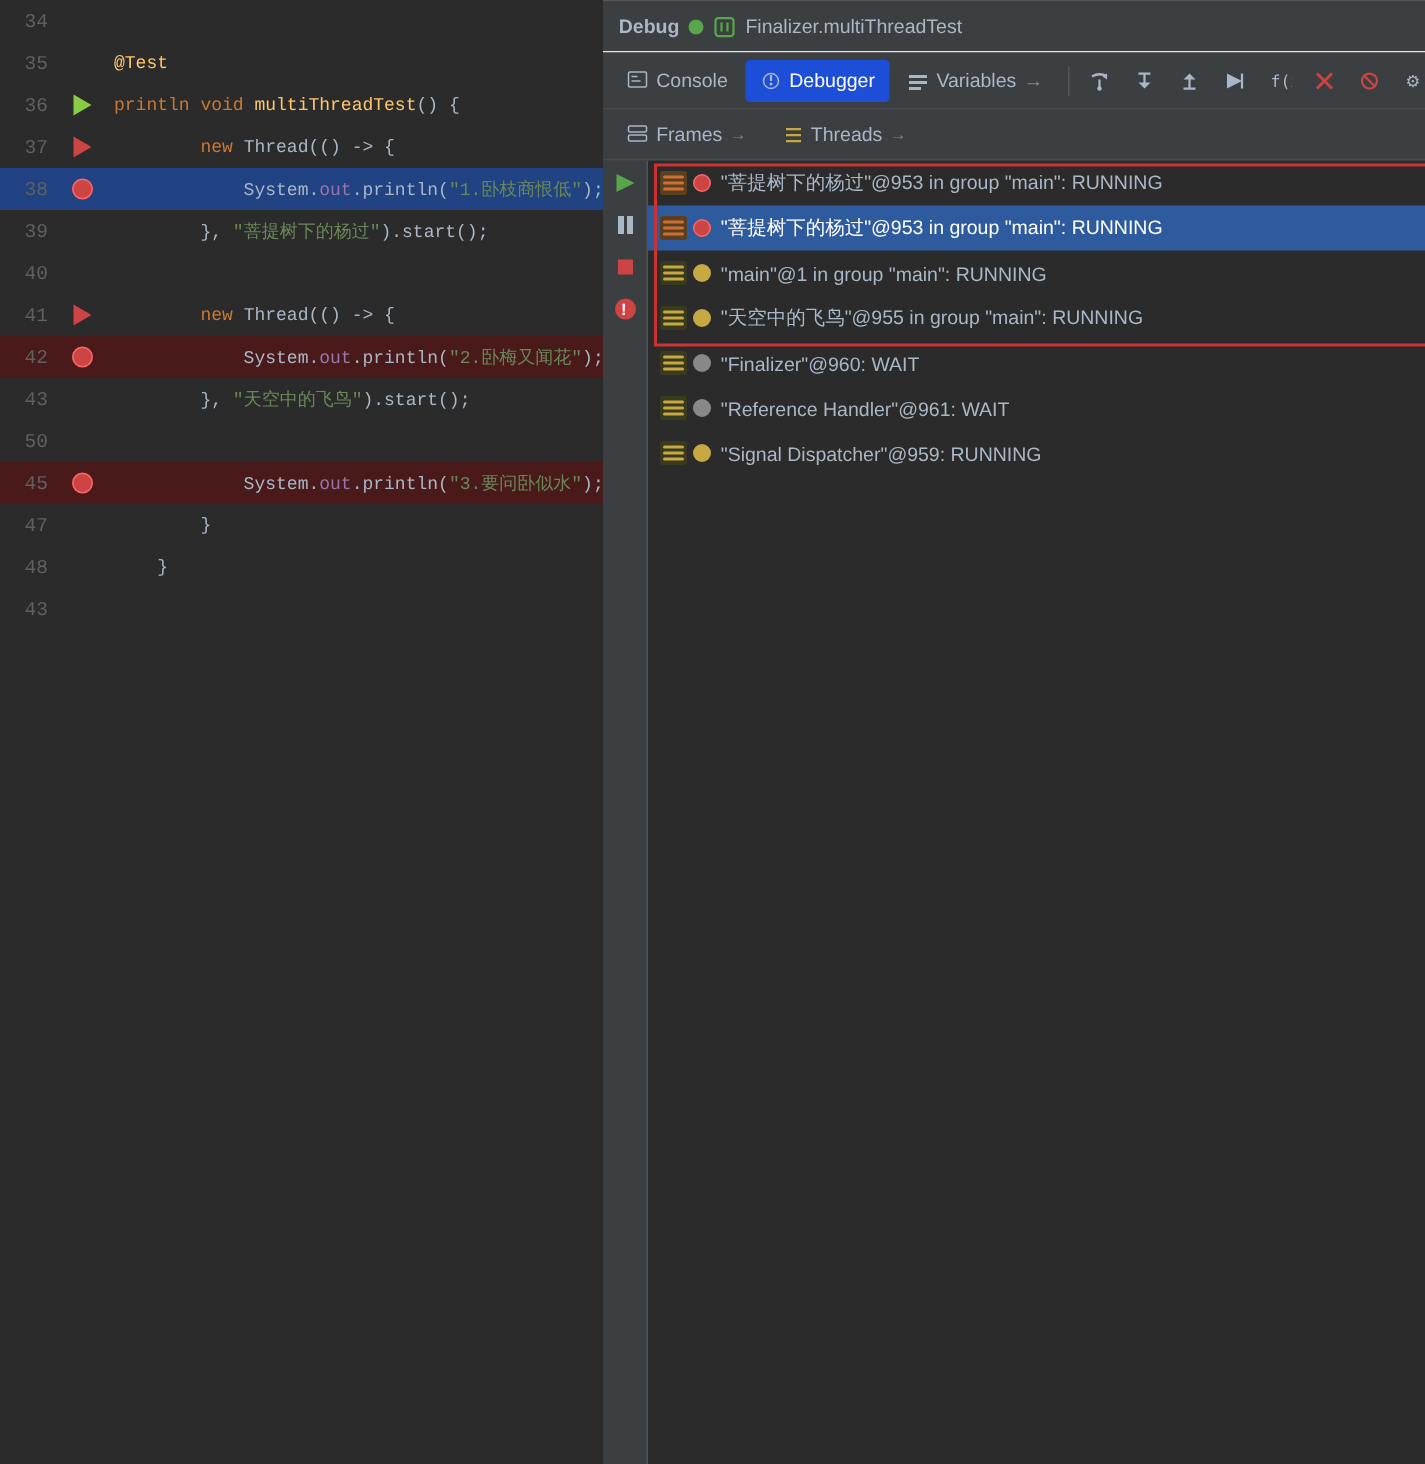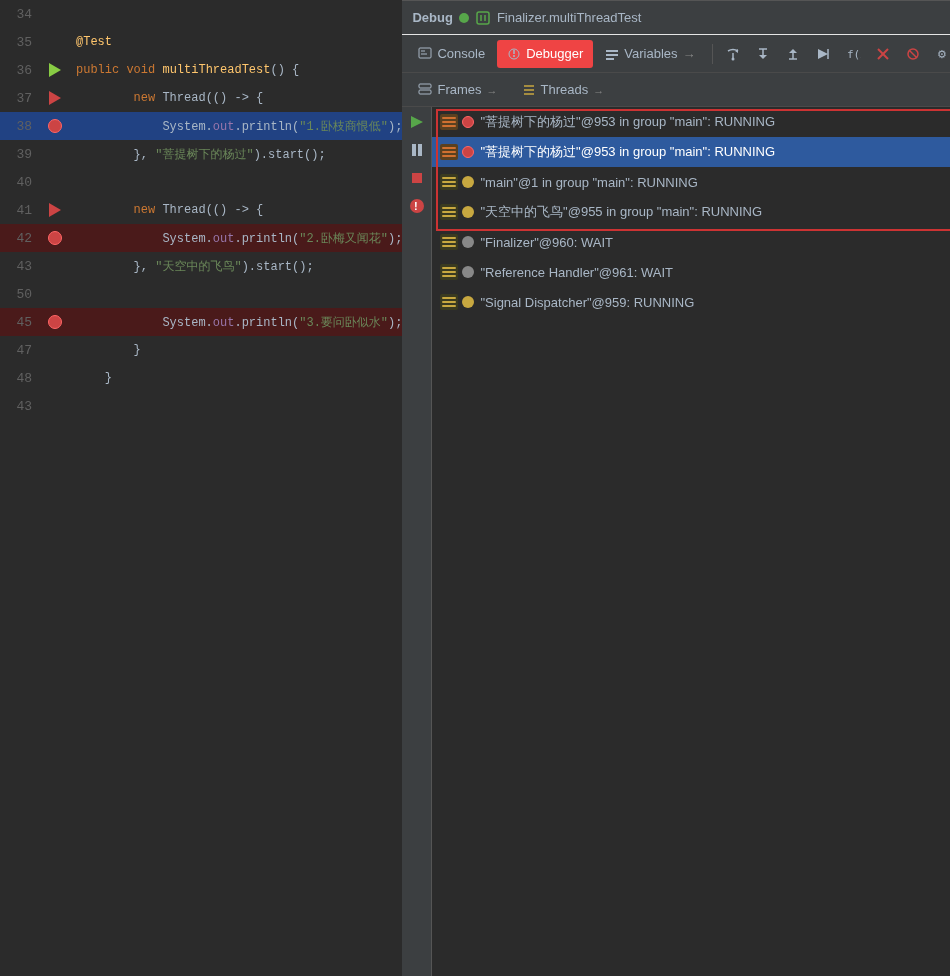--- a/index.html
+++ b/index.html
@@ -149,21 +149,21 @@
       color: #a9b7c6;
       font-family: Arial, sans-serif;
       font-size: 13px;
       background: transparent;
       border: none;
       gap: 5px;
       white-space: nowrap;
     }
 
     .tab-btn.active {
-      background: #ef4444;
+      background: #1d4ed8;
       color: #ffffff;
     }
 
     .tab-separator {
       width: 1px;
       height: 20px;
       background: #555;
       margin: 0 4px;
     }
 
@@ -278,21 +278,21 @@
       <span class="line-number">35</span>
       <span class="line-gutter"></span>
       <span class="code-content"><span style="color:#ffc66d;">@Test</span></span>
     </div>
 
     <div class="code-line">
       <span class="line-number">36</span>
       <span class="line-gutter">
         <div class="breakpoint-arrow"></div>
       </span>
-      <span class="code-content"><span style="color:#cc7832;">public </span><span style="color:#cc7832;">void </span><span style="color:#ffc66d;">multiThreadTest</span><span style="color:#a9b7c6;">() {</span></span>
+      <span class="code-content"><span style="color:#cc7832;">println </span><span style="color:#cc7832;">void </span><span style="color:#ffc66d;">multiThreadTest</span><span style="color:#a9b7c6;">() {</span></span>
     </div>
 
     <div class="code-line">
       <span class="line-number">37</span>
       <span class="line-gutter">
         <div class="breakpoint-arrow-red"></div>
       </span>
       <span class="code-content"><span style="color:#a9b7c6;">        </span><span style="color:#cc7832;">new </span><span style="color:#a9b7c6;">Thread(() -&gt; {</span></span>
     </div>
 

